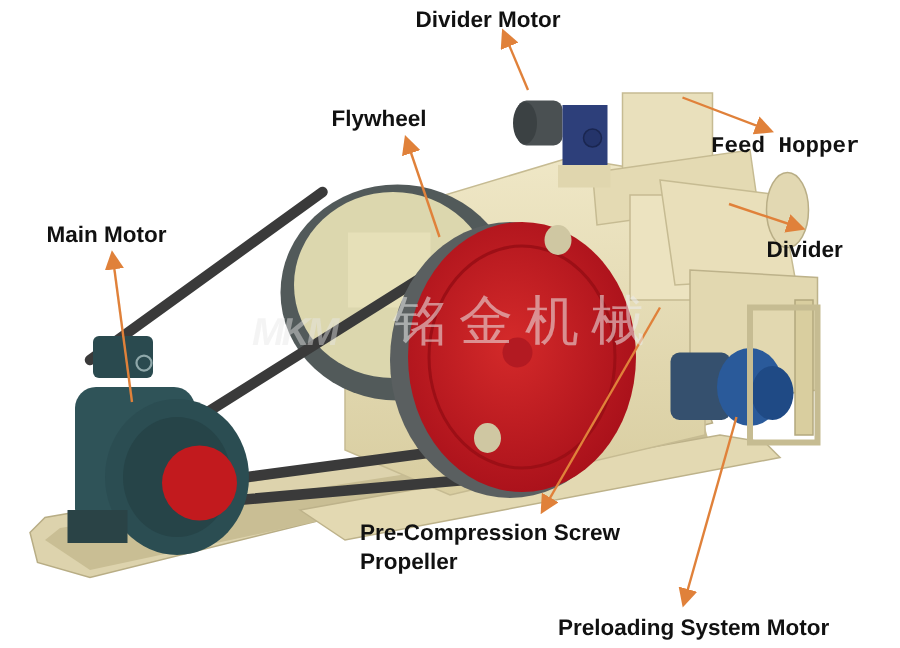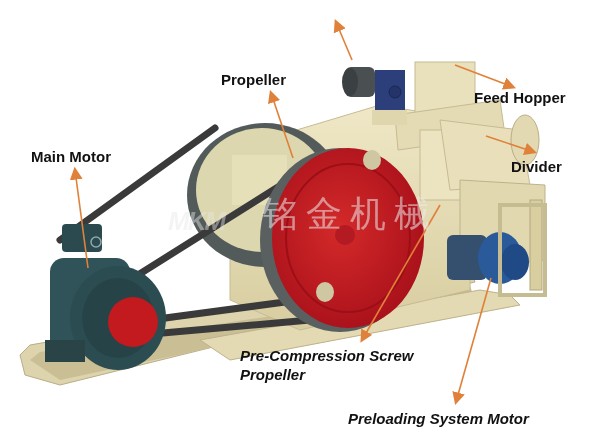--- a/index.html
+++ b/index.html
@@ -1,20 +1,20 @@
 <!DOCTYPE html>
 <html><head>
 <meta charset="utf-8">
 <style>
   html, body { margin: 0; padding: 0; background: #ffffff; }
   body { width: 600px; height: 432px; overflow: hidden; position: relative; font-family: "Liberation Sans", sans-serif; }
   .stage { position: absolute; left: 0; top: 0; width: 600px; height: 432px; }
   .stage svg { position: absolute; left: 0; top: 0; }
   .label { position: absolute; font-family: "Liberation Sans", sans-serif; font-weight: bold; color: #111111; font-size: 15px; line-height: 19px; white-space: nowrap; }
-  .label.multi { white-space: normal; font-style: italic; }
+  .label.multi { white-space: normal; }
   .wm-cn { position: absolute; left: 262px; top: 190px; font-family: Liberation Serif, serif; font-size: 36px; letter-spacing: 8px; color: rgba(235,235,235,0.55); }
   .wm-en { position: absolute; left: 272px; top: 236px; font-family: "Liberation Sans", sans-serif; font-size: 16px; letter-spacing: 0.5px; color: rgba(235,235,235,0.65); }
   .wm-logo { position: absolute; left: 168px; top: 206px; font-family: "Liberation Sans", sans-serif; font-style: italic; font-weight: bold; font-size: 26px; color: rgba(230,230,230,0.45); letter-spacing: -2px; }
 </style>
 </head>
 <body>
 
 <div class="stage">
   <svg width="600" height="432" viewBox="0 0 600 432">
     <defs>
@@ -102,19 +102,20 @@
       <line x1="88" y1="268" x2="75" y2="170" marker-end="url(#ah)"></line>
       <line x1="486" y1="136" x2="534" y2="152" marker-end="url(#ah)"></line>
       <line x1="440" y1="205" x2="362" y2="340" marker-end="url(#ah)"></line>
       <line x1="491" y1="278" x2="456" y2="402" marker-end="url(#ah)"></line>
     </g>
   </svg>
 
   <div class="wm-logo">MKM</div>
   <div class="wm-cn">铭金机械</div>
 
-  <div class="label" style="left:221px; top:70px;">Propeller</div>
-  <div class="label" style="left:474px; top:88px;">Feed Hopper</div>
+  <div class="label" style="left:277px; top:4px;">Divider Motor</div>
+  <div class="label" style="left:221px; top:70px;">Flywheel</div>
+  <div class="label" style="left:474px; top:88px;font-family:Liberation Mono, monospace;">Feed Hopper</div>
   <div class="label" style="left:31px; top:147px;text-align:center;">Main Motor</div>
   <div class="label" style="left:511px; top:157px;">Divider</div>
   <div class="label multi" style="left:240px; top:346px; width:200px;">Pre-Compression Screw Propeller</div>
-  <div class="label" style="left:348px; top:409px;font-style:italic;">Preloading System Motor</div>
+  <div class="label" style="left:372px; top:409px;">Preloading System Motor</div>
 </div>
 
 </body></html>

